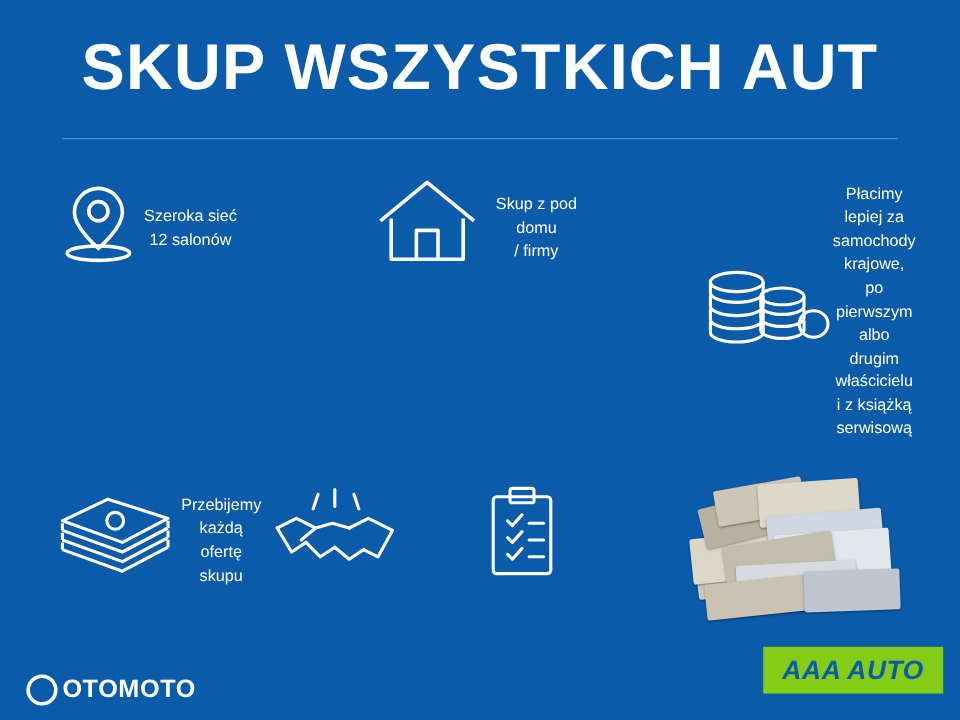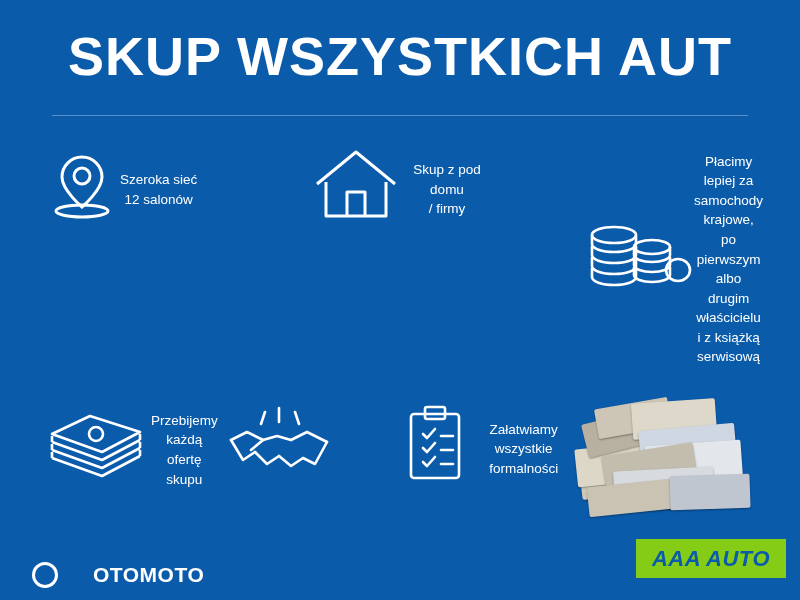--- a/index.html
+++ b/index.html
@@ -86,25 +86,24 @@
   }
   .footer {
     position: absolute;
     left: 0;
     bottom: 0;
     width: 800px;
     height: 56px;
   }
   .otomoto {
     position: absolute;
-    left: 32px;
+    left: 22px;
     bottom: 12px;
     display: flex;
     align-items: center;
-    gap: 31px;
   }
   .otomoto-o {
     width: 26px;
     height: 26px;
     border: 3px solid #ffffff;
     border-radius: 50%;
     box-sizing: border-box;
     margin-right: 4px;
   }
   .otomoto-text {
@@ -244,22 +243,20 @@
             <rect x="28" y="3" width="20" height="12" rx="2"></rect>
             <path d="M26 30 l4 4 l8 -9"></path>
             <path d="M44 32 h12"></path>
             <path d="M26 44 l4 4 l8 -9"></path>
             <path d="M44 46 h12"></path>
             <path d="M26 58 l4 4 l8 -9"></path>
             <path d="M44 60 h12"></path>
           </g>
         </svg>
       </div>
-      <div class="caption">Załatwiamy wszystkie
-formalności</div>
     </div>
 
     <div class="cell">
       <div class="money-photo">
         <div class="bill" style="left:6px; top:58px; width:86px; height:40px; background:#cfc9ba; transform:rotate(-7deg);"></div>
         <div class="bill" style="left:2px; top:48px; width:86px; height:38px; background:#ddd7c8; transform:rotate(-6deg);"></div>
         <div class="bill" style="left:10px; top:18px; width:78px; height:34px; background:#b8b0a0; transform:rotate(-14deg);"></div>
         <div class="bill" style="left:22px; top:6px; width:74px; height:30px; background:#cdc6b6; transform:rotate(-10deg);"></div>
         <div class="bill" style="left:58px; top:4px; width:84px; height:36px; background:#ded8ca; transform:rotate(-4deg);"></div>
         <div class="bill" style="left:66px; top:30px; width:96px; height:44px; background:#cfd8e2; transform:rotate(-5deg);"></div>

